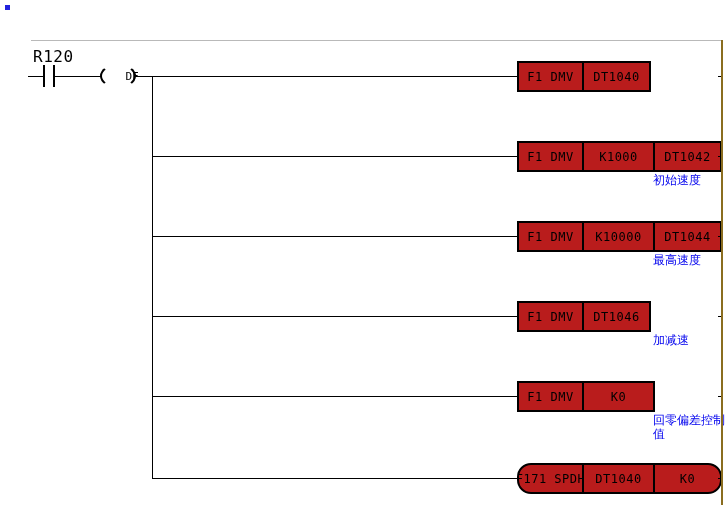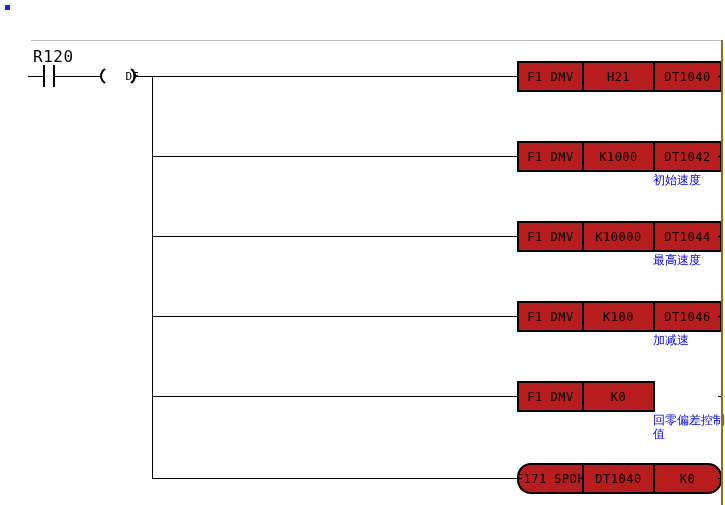--- a/index.html
+++ b/index.html
@@ -142,21 +142,20 @@
 
   <div class="hline" style="left:152px; top:76px;  width:366px;"></div>
   <div class="hline" style="left:152px; top:156px; width:366px;"></div>
   <div class="hline" style="left:152px; top:236px; width:366px;"></div>
   <div class="hline" style="left:152px; top:316px; width:366px;"></div>
   <div class="hline" style="left:152px; top:396px; width:366px;"></div>
   <div class="hline" style="left:152px; top:478px; width:366px;"></div>
 
   <div class="inst-box" style="left:517px; top:61px;">
     <div class="inst-cell c1">F1 DMV</div>
-    <div class="inst-cell c2">H21</div>
     <div class="inst-cell c3">DT1040</div>
   </div>
   <div class="hline" style="left:718px; top:76px; width:5px;"></div>
 
   <div class="inst-box" style="left:517px; top:141px;">
     <div class="inst-cell c1">F1 DMV</div>
     <div class="inst-cell c2">K1000</div>
     <div class="inst-cell c3">DT1042</div>
   </div>
   <div class="hline" style="left:718px; top:156px; width:5px;"></div>
@@ -165,21 +164,20 @@
   <div class="inst-box" style="left:517px; top:221px;">
     <div class="inst-cell c1">F1 DMV</div>
     <div class="inst-cell c2">K10000</div>
     <div class="inst-cell c3">DT1044</div>
   </div>
   <div class="hline" style="left:718px; top:236px; width:5px;"></div>
   <div class="comment" style="left:653px; top:253px;">最高速度</div>
 
   <div class="inst-box" style="left:517px; top:301px;">
     <div class="inst-cell c1">F1 DMV</div>
-    <div class="inst-cell c2">K100</div>
     <div class="inst-cell c3">DT1046</div>
   </div>
   <div class="hline" style="left:718px; top:316px; width:5px;"></div>
   <div class="comment" style="left:653px; top:333px;">加减速</div>
 
   <div class="inst-box" style="left:517px; top:381px;">
     <div class="inst-cell c1">F1 DMV</div>
     <div class="inst-cell c2">K0</div>
   </div>
   <div class="hline" style="left:718px; top:396px; width:5px;"></div>

